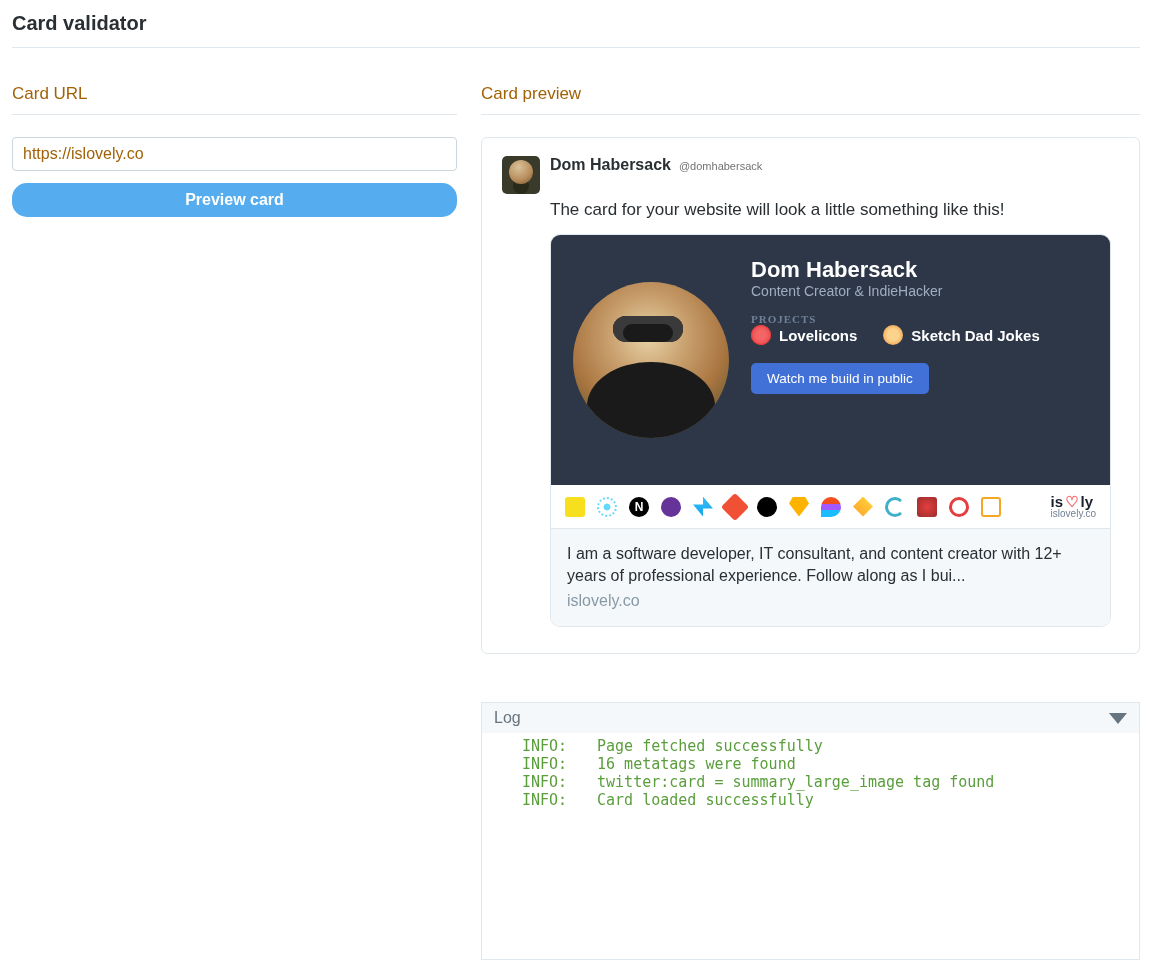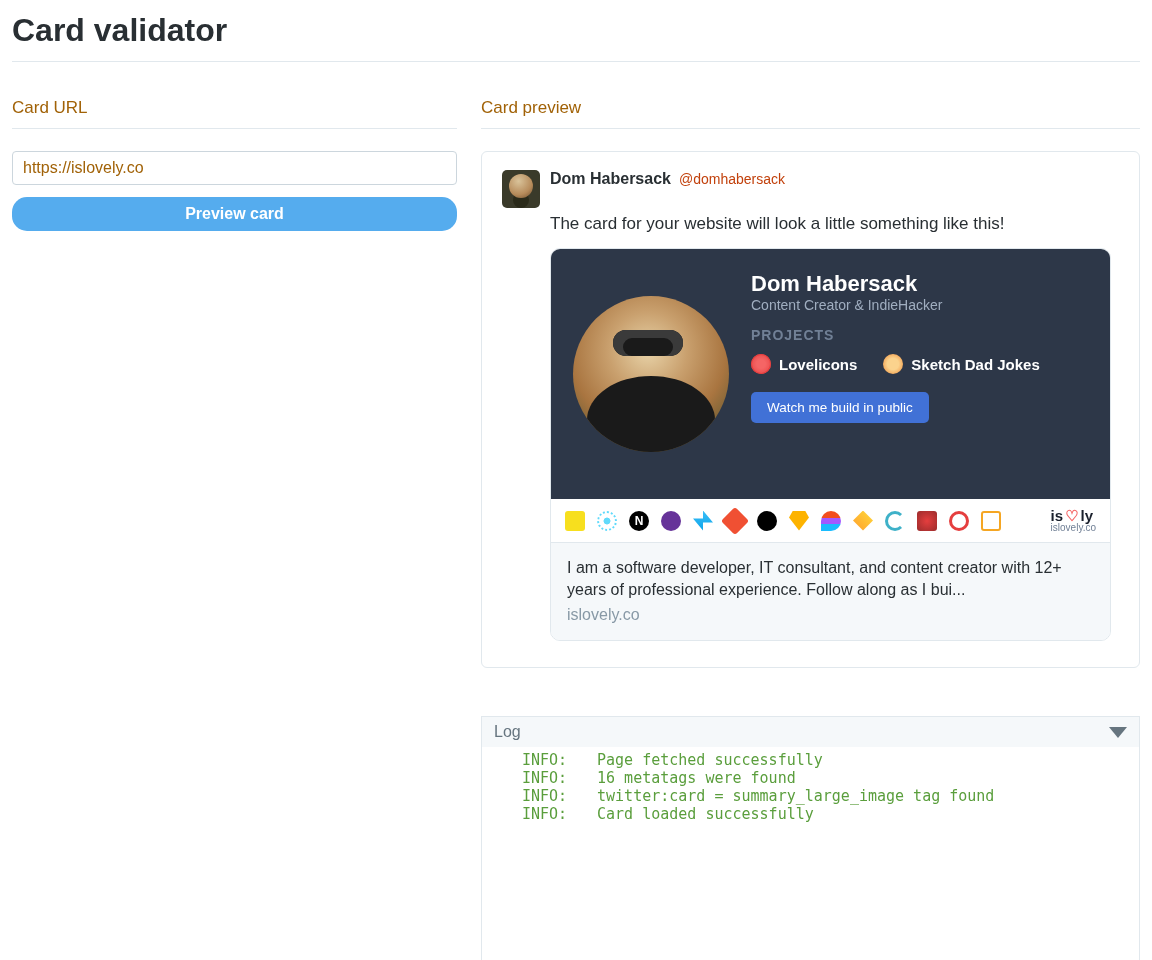--- a/index.html
+++ b/index.html
@@ -4,21 +4,21 @@
   <style>
     * { box-sizing: border-box; margin: 0; padding: 0; }
     body {
       font-family: -apple-system, BlinkMacSystemFont, "Segoe UI", Helvetica, Arial, sans-serif;
       background: #fff;
       color: #292f33;
       padding: 12px;
       width: 1152px;
     }
     .page-title {
-      font-size: 32px;
+      font-size: 20px;
       font-weight: 700;
       padding-bottom: 12px;
       border-bottom: 1px solid #e1e8ed;
       margin-bottom: 36px;
     }
     .columns {
       display: flex;
       gap: 24px;
     }
     .left-col { width: 445px; }
@@ -78,21 +78,21 @@
       position: absolute;
       width: 24px;
       height: 24px;
       border-radius: 50%;
       background: radial-gradient(circle at 40% 30%, #d9c39a 0%, #b68b5b 60%, #6a4a2a 100%);
       top: 4px; left: 7px;
       box-shadow: 0 14px 0 -4px #2a2a1a;
     }
     .tweet-names { display: flex; align-items: baseline; gap: 8px; }
     .tweet-name { font-weight: 700; font-size: 16px; }
-    .tweet-handle { color: #c2410c; font-size: 14px; }
+    .tweet-handle { color: #737373; font-size: 11px; }
     .tweet-text { font-size: 17px; color: #292f33; margin-left: 0; margin-bottom: 14px; }
     .tweet-body { margin-left: 48px; }
 
     .card {
       border: 1px solid #e1e8ed;
       border-radius: 10px;
       overflow: hidden;
     }
     .card-image {
       height: 250px;
@@ -131,21 +131,21 @@
       background: #1a1a1a;
       border-radius: 50% 50% 0 0;
     }
     .ci-right {
       flex: 1;
       padding: 22px 14px 14px 0;
       color: #fff;
     }
     .ci-name { font-size: 22px; font-weight: 700; }
     .ci-role { font-size: 14px; color: #a0aec0; margin-bottom: 14px; }
-    .ci-proj-lbl { font-size: 14px; letter-spacing: 1px; color: #718096; font-weight: 700; margin-bottom: 11px; }
+    .ci-proj-lbl { font-size: 11px; letter-spacing: 1px; color: #718096; font-weight: 700; margin-bottom: 0; font-family: Liberation Serif, serif; }
     .ci-projects { display: flex; gap: 26px; align-items: center; margin-bottom: 18px; }
     .ci-proj { display: flex; align-items: center; gap: 8px; font-size: 15px; font-weight: 600; }
     .ci-proj-ico {
       width: 20px; height: 20px; border-radius: 50%; display: inline-block;
     }
     .ico-love { background: radial-gradient(circle, #f56565 30%, #e53e3e 100%); box-shadow: 0 0 0 1px #e53e3e inset; }
     .ico-joke { background: radial-gradient(circle, #fbd38d 40%, #ed8936 100%); }
     .ci-btn {
       background: #4171d6;
       color: #fff;

